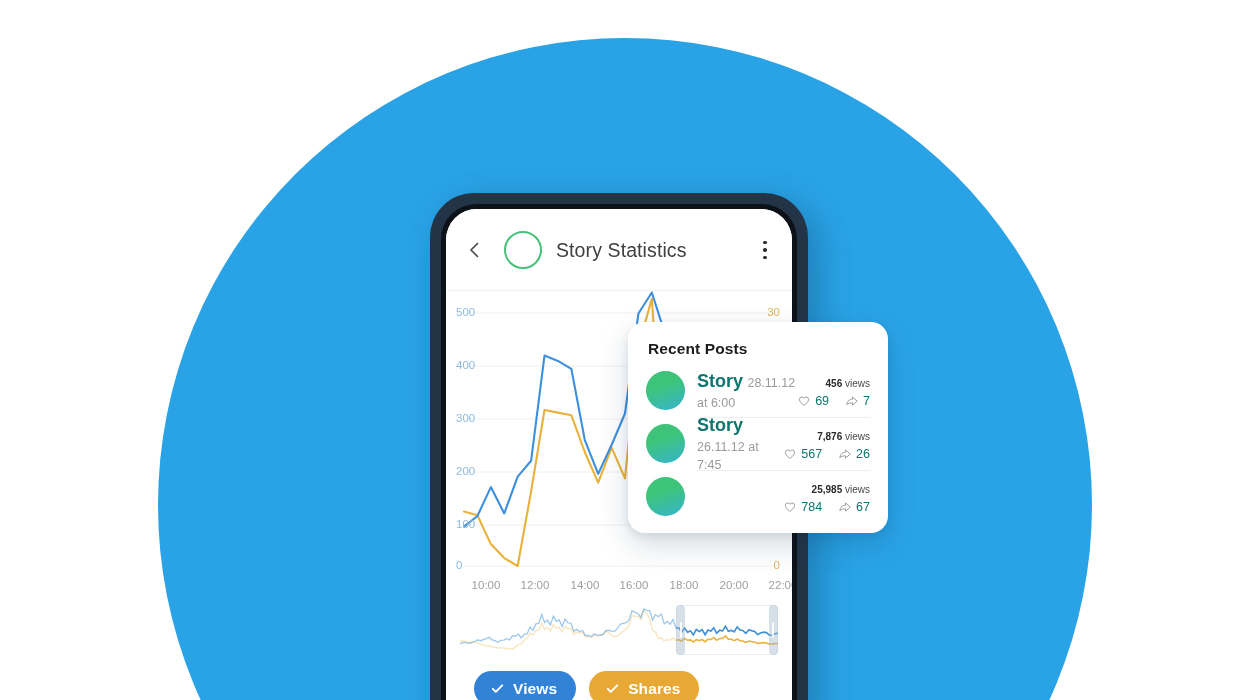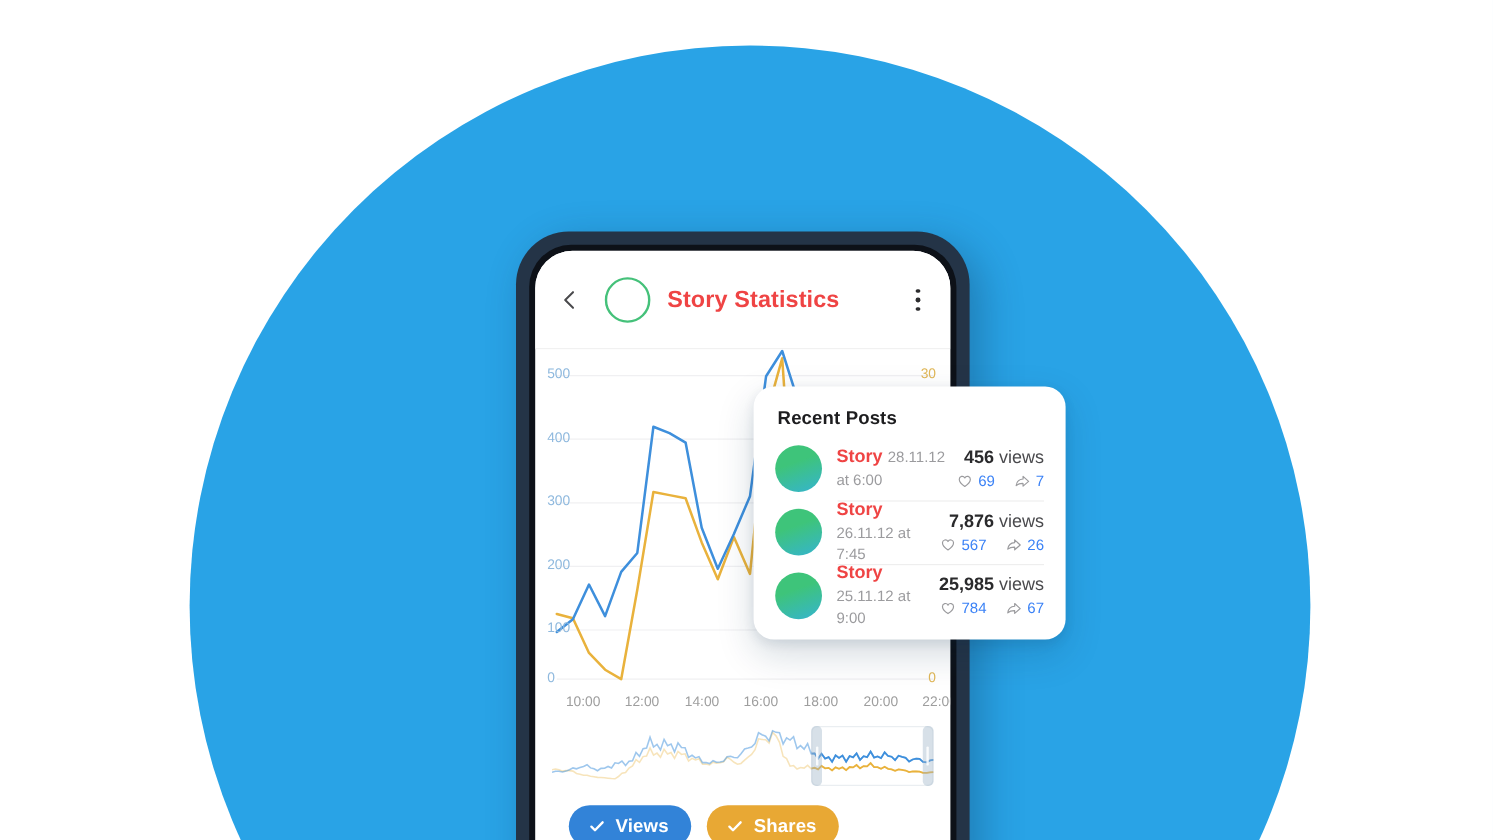--- a/index.html
+++ b/index.html
@@ -79,21 +79,21 @@
     border-radius: 52% 48% 44% 56% / 40% 40% 60% 60%;
   }
   .avatar-img::after {
     content: ""; position: absolute; left: 50%; top: 26%;
     width: 22%; height: 17%;
     background: #2b3740;
     border-radius: 50% 60% 50% 30%;
   }
   .app-title {
     margin-left: 14px;
-    font-size: 19.5px; font-weight: 700; color: #ef4444;
+    font-size: 19.5px; font-weight: 400; color: #404040;
     letter-spacing: .1px; white-space: nowrap;
   }
   .kebab { margin-left: auto; width: 22px; height: 24px;
     display: flex; flex-direction: column; justify-content: center;
     align-items: center; gap: 4px; }
   .kebab i { width: 3.6px; height: 3.6px; border-radius: 50%; background: #2c2c2e; display:block; }
 
   
   .chart-wrap { position: relative; height: 310px; padding: 0; }
   .chart-svg { position: absolute; left: 0; top: 0; width: 346px; height: 310px; }
@@ -178,29 +178,29 @@
   .thumb-a { background:
       radial-gradient(circle at 38% 72%, #8a5b2c 0 26%, rgba(0,0,0,0) 27%),
       linear-gradient(170deg,#e8cfa4 0%, #c7924f 45%, #8e5f2b 70%, #e3c08a 100%); }
   .thumb-b { background:
       radial-gradient(circle at 55% 58%, #d9813c 0 30%, rgba(0,0,0,0) 31%),
       linear-gradient(165deg,#f0c0c8 0%, #e9a9b4 40%, #f3d6d2 100%); }
   .thumb-c { background:
       radial-gradient(circle at 44% 56%, #e8382a 0 22%, rgba(0,0,0,0) 23%),
       linear-gradient(160deg,#8e3fa8 0%, #a04ec0 40%, #6c2f8d 75%, #c06bd8 100%); }
   .post-text { margin-left: 12px; }
-  .post-name { font-size: 15px; font-weight: 600; color: #ef4444; line-height: 1.25; }
+  .post-name { font-size: 18px; font-weight: 600; color: #0f766e; line-height: 1.25; }
   .post-date { font-size: 12.5px; color: #9b9b9e; margin-top: 2px; }
   .post-stats { margin-left: auto; text-align: right; }
-  .post-views { font-size: 15px; color: #2a2a2c; line-height: 1.25; white-space: nowrap; }
+  .post-views { font-size: 10px; color: #2a2a2c; line-height: 1.25; white-space: nowrap; }
   .post-views b { font-weight: 700; }
   .post-views span { color: #4a4a4d; font-weight: 400; }
   .post-meta {
     display: flex; justify-content: flex-end; align-items: center;
-    gap: 4px; margin-top: 3px; color: #3b82f6; font-size: 12.5px;
+    gap: 4px; margin-top: 3px; color: #0f766e; font-size: 12.5px;
   }
   .post-meta svg { width: 14px; height: 14px; }
   .post-meta .gap { width: 8px; }
 </style>
 </head>
 <body>
 
 <div id="stage">
 
   <div class="bg-circle"></div>
@@ -341,24 +341,20 @@
           <svg viewBox="0 0 20 20">
               <path d="M2.6 15.2c.6-5.3 3.8-7.6 8.2-7.8V4.2l6.6 6-6.6 5.7v-3.2c-3.6-.1-6 .6-8.2 2.5z" fill="none" stroke="#9b9b9e" stroke-width="1.4" stroke-linejoin="round"></path>
             </svg>
           <span>26</span>
         </span>
       </span>
     </div>
 
     <div class="post-row">
       <span class="thumb"><span class="thumb-in thumb-c"></span></span>
-      <span class="post-text">
-        <span class="post-name">Story</span>
-        <span class="post-date">25.11.12 at 9:00</span>
-      </span>
       <span class="post-stats">
         <span class="post-views"><b>25,985</b> <span>views</span></span>
         <span class="post-meta">
           <svg viewBox="0 0 20 20">
               <path d="M10 16.2S3.4 12 3.4 7.7A3.5 3.5 0 0 1 10 6.1a3.5 3.5 0 0 1 6.6 1.6c0 4.3-6.6 8.5-6.6 8.5z" fill="none" stroke="#9b9b9e" stroke-width="1.4" stroke-linejoin="round"></path>
             </svg>
           <span>784</span>
           <span class="gap"></span>
           <svg viewBox="0 0 20 20">
               <path d="M2.6 15.2c.6-5.3 3.8-7.6 8.2-7.8V4.2l6.6 6-6.6 5.7v-3.2c-3.6-.1-6 .6-8.2 2.5z" fill="none" stroke="#9b9b9e" stroke-width="1.4" stroke-linejoin="round"></path>

